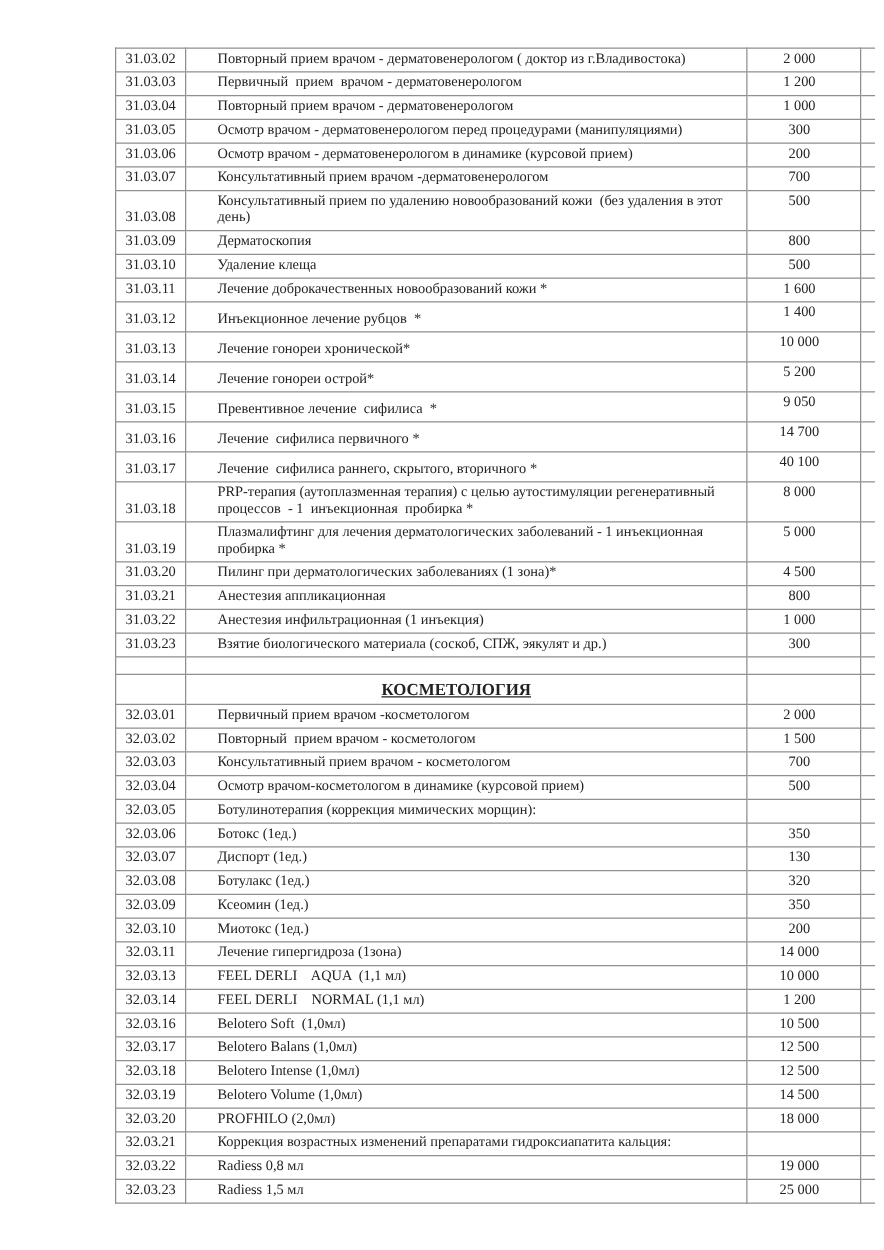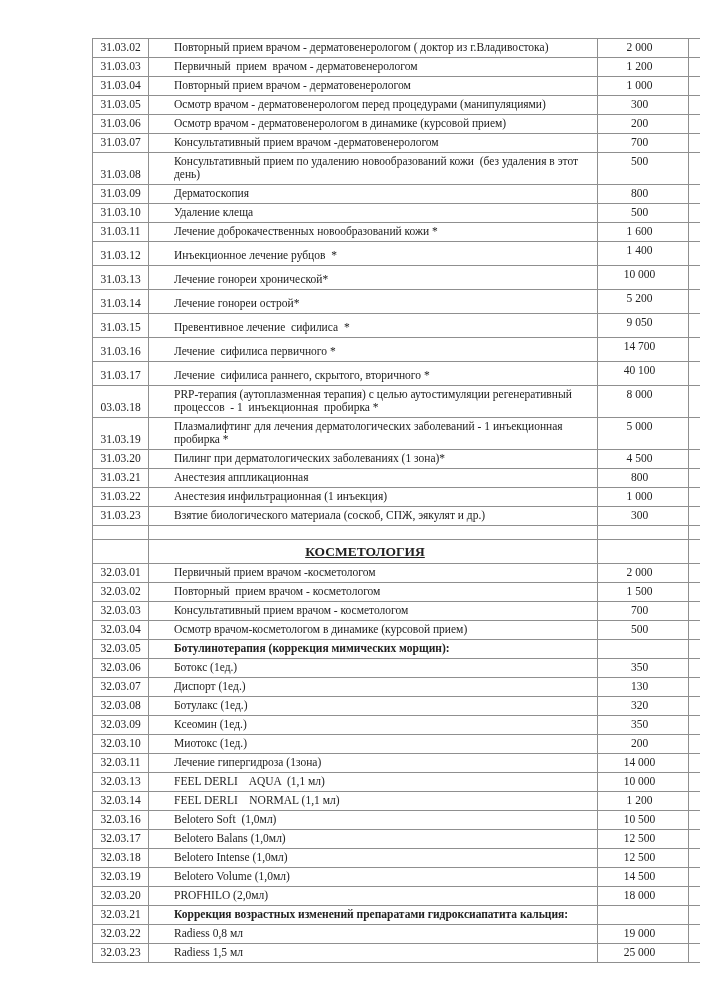--- a/index.html
+++ b/index.html
@@ -32,21 +32,21 @@
   tr.tall { height: 24px; margin-left: 32px; }
   tr.spacer { height: 14px; }
   tr.sectionrow { height: 24px; margin-left: 46px; }
 
   td.code  { text-align: center; vertical-align: bottom; padding-bottom: 3px; }
   td.name  { text-align: left; vertical-align: bottom; padding-left: 25px; padding-right: 16px;
              padding-bottom: 3px; white-space: pre-wrap; }
   td.price { text-align: center; vertical-align: top; padding-right: 10px; font-family: Liberation Serif, serif; }
   td.stub  { border-right: none; padding: 0; }
 
-  tr.bold td.name { font-weight: bold; }
+  tr.bold td.name { font-weight: normal; }
 
   tr.sectionrow td.name {
     text-align: center; vertical-align: middle;
     font-weight: bold; font-size: 13.5px;
     text-decoration: underline;
     padding-left: 0; padding-bottom: 2px;
   }
 </style>
 </head>
 <body>
@@ -150,21 +150,21 @@
           <td class="price">14 700</td>
           <td class="stub"></td>
         </tr>
         <tr class="tall">
           <td class="code">31.03.17</td>
           <td class="name">Лечение  сифилиса раннего, скрытого, вторичного *</td>
           <td class="price">40 100</td>
           <td class="stub"></td>
         </tr>
         <tr>
-          <td class="code">03.03.18</td>
+          <td class="code">31.03.18</td>
           <td class="name">PRP-терапия (аутоплазменная терапия) с целью аутостимуляции регенеративный процессов  - 1  инъекционная  пробирка *</td>
           <td class="price">8 000</td>
           <td class="stub"></td>
         </tr>
         <tr>
           <td class="code">31.03.19</td>
           <td class="name">Плазмалифтинг для лечения дерматологических заболеваний - 1 инъекционная пробирка *</td>
           <td class="price">5 000</td>
           <td class="stub"></td>
         </tr>

